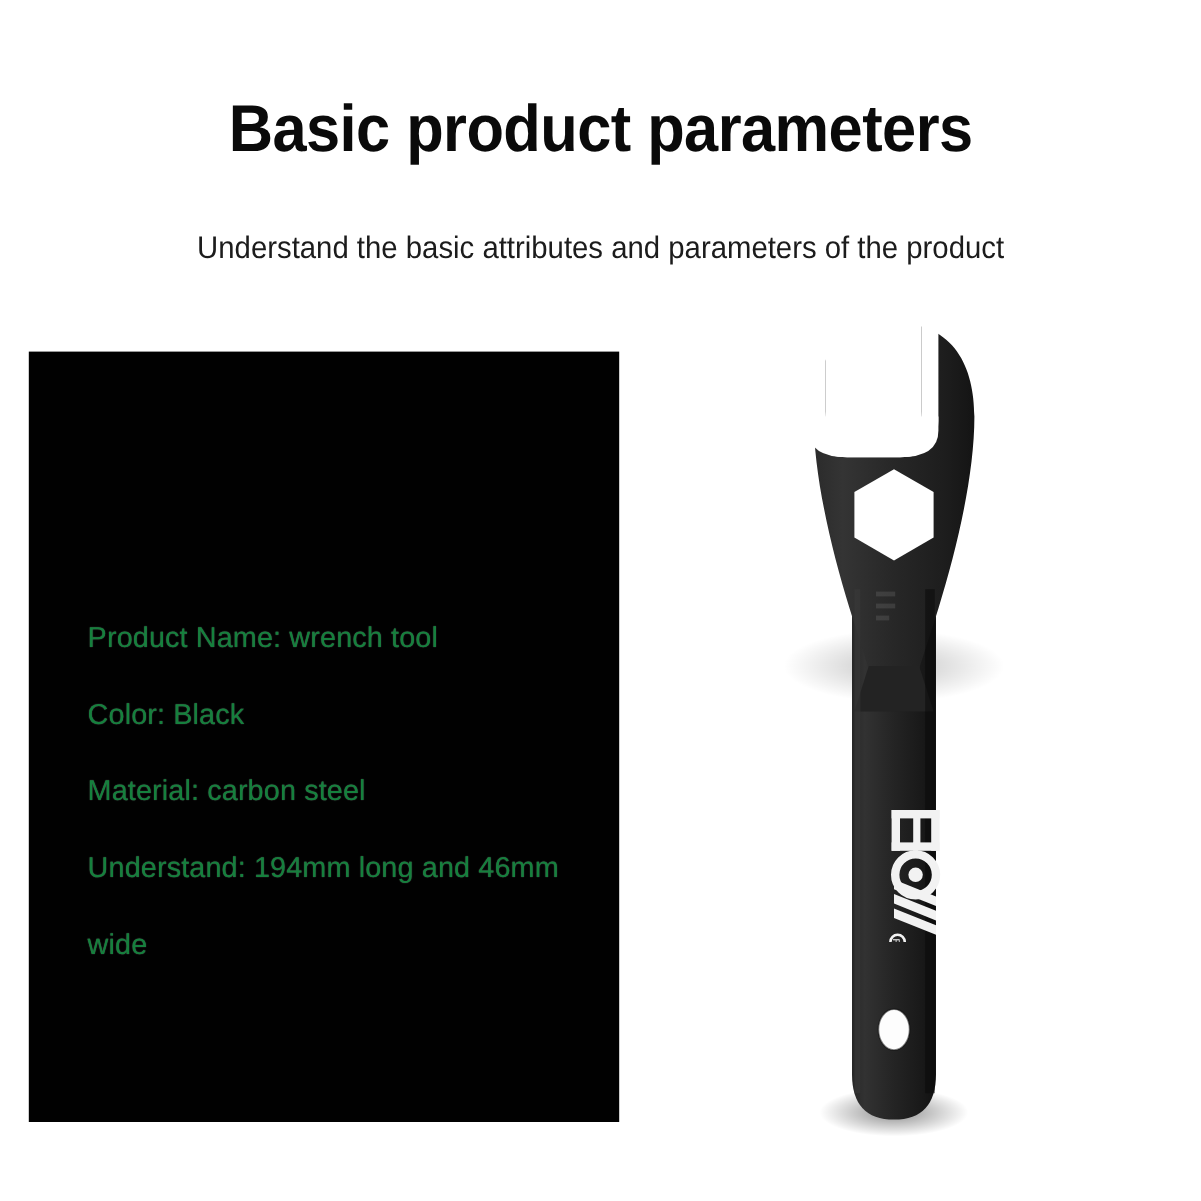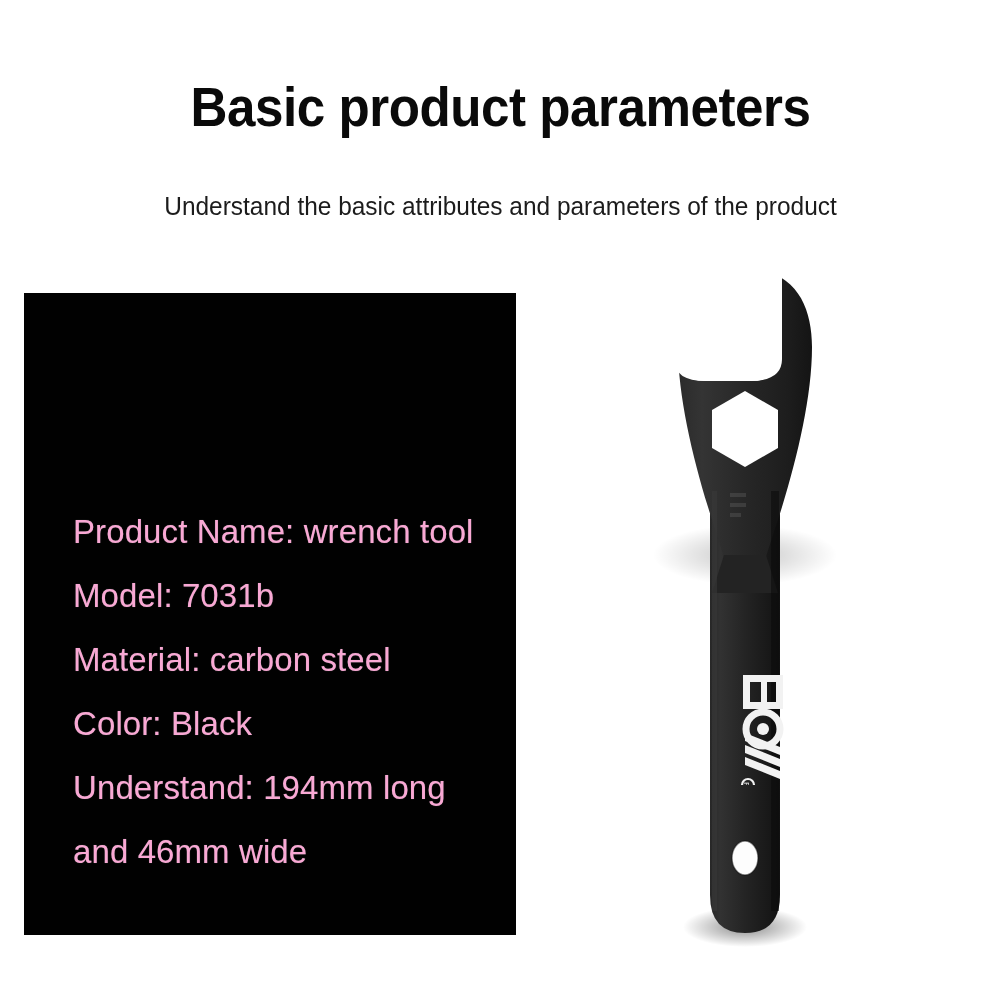--- a/index.html
+++ b/index.html
@@ -64,22 +64,22 @@
     height: 642px;
     background: #010101;
   }
   .spec-list {
     position: absolute;
     left: 49px;
     top: 207px;
     right: 18px;
   }
   .spec-line {
-    color: #f9a8d4;
-    font-size: 33px;
+    color: #15803d;
+    font-size: 24px;
     line-height: 64px;
     font-weight: normal;
     letter-spacing: 0.1px;
     white-space: nowrap;
     text-shadow: 0 0 1px rgba(255,255,255,0.35);
   }
   .spec-line.wrap {
     white-space: normal;
   }
 
@@ -118,23 +118,22 @@
 <div id="page">
 
   <div class="header">
     <div class="page-title">Basic product parameters</div>
     <div class="page-subtitle">Understand the basic attributes and parameters of the product</div>
   </div>
 
   <div class="spec-panel">
     <div class="spec-list">
       <div class="spec-line">Product Name: wrench tool</div>
-      <div class="spec-line">Model: 7031b</div>
+      <div class="spec-line">Color: Black</div>
       <div class="spec-line">Material: carbon steel</div>
-      <div class="spec-line">Color: Black</div>
       <div class="spec-line wrap">Understand: 194mm long and 46mm wide</div>
     </div>
   </div>
 
   <div class="wrench-figure">
     <svg viewBox="0 0 300 710" xmlns="http://www.w3.org/2000/svg">
       <defs>
         <linearGradient id="headGrad" x1="0" y1="0" x2="1" y2="0">
           <stop offset="0%" stop-color="#2b2b2b"></stop>
           <stop offset="18%" stop-color="#343434"></stop>

